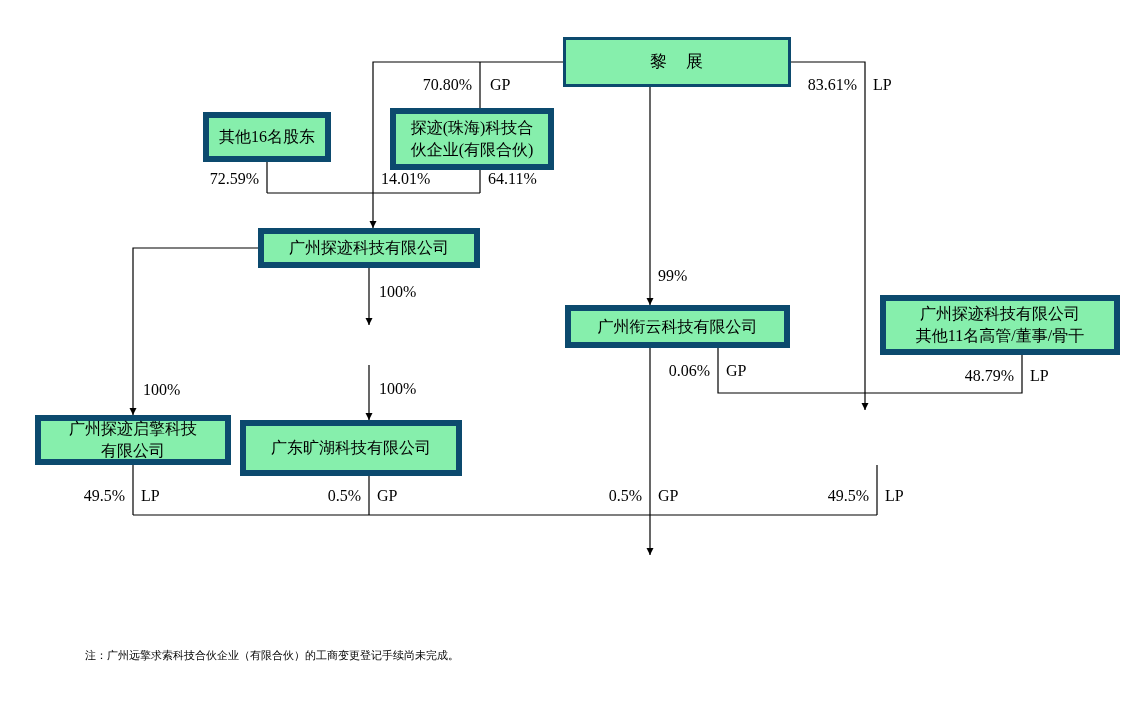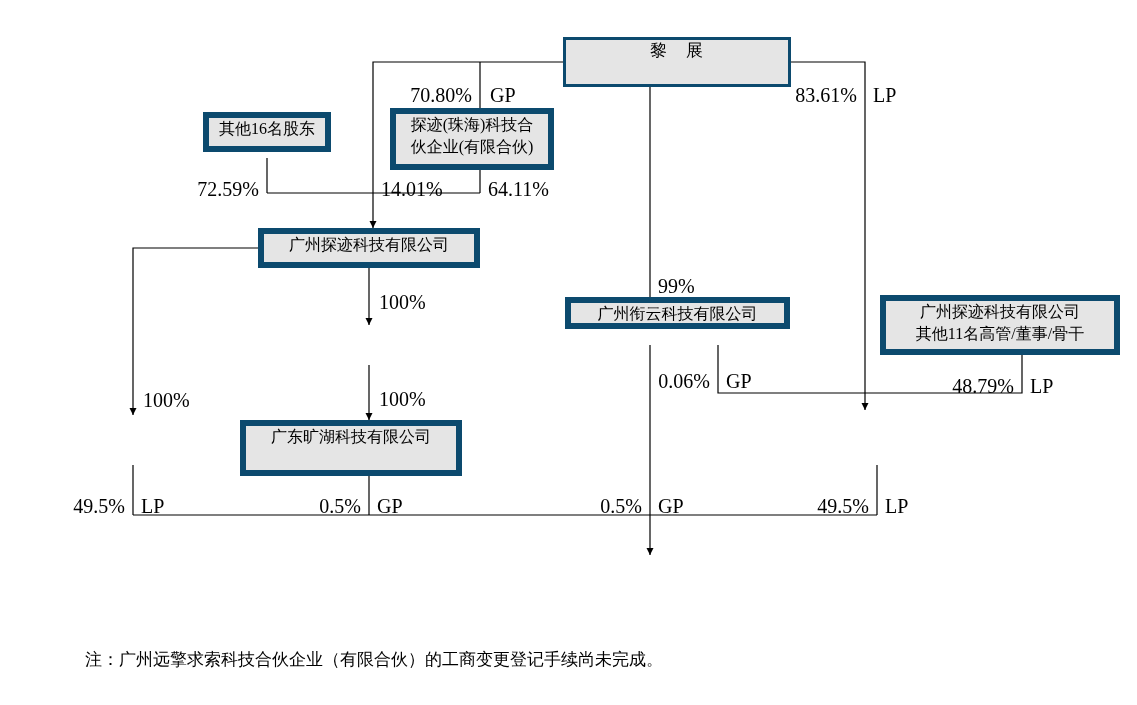--- a/index.html
+++ b/index.html
@@ -1,28 +1,28 @@
 <!DOCTYPE html>
 <html><head>
 <meta charset="utf-8">
 <style>
   * { margin:0; padding:0; box-sizing:border-box; }
   html,body { background:#ffffff; }
   body { font-family:"Liberation Serif", serif; color:#000; }
   .canvas { position:relative; width:1137px; height:705px; background:#fff; overflow:hidden; }
   .wires { position:absolute; left:0; top:0; }
-  .box { position:absolute; border:6px solid #0c4a6e; background:#e5e5e5; display:flex;
-         align-items:flex-start; justify-content:center; text-align:center;
+  .box { position:absolute; border:6px solid #0c4a6e; background:#86efac; display:flex;
+         align-items:center; justify-content:center; text-align:center;
          font-size:16px; line-height:1.35; }
   .box .txt { white-space:pre-line; }
   .box.thick { border-width:3px; font-size:17px; letter-spacing:1px; }
   .box.bold .txt { font-weight:bold; font-size:17px; }
-  .lbl { position:absolute; font-size:20px; white-space:nowrap;margin-top:8px; }
+  .lbl { position:absolute; font-size:16px; white-space:nowrap; }
   .lbl.r { transform:translateX(-100%); }
-  .note { position:absolute; font-size:17px; white-space:nowrap; }
+  .note { position:absolute; font-size:11px; white-space:nowrap; }
 </style>
 </head>
 <body>
 
 <div class="canvas">
 
   <svg class="wires" width="1137" height="705" viewBox="0 0 1137 705">
     <defs>
       <marker id="arr" markerWidth="10" markerHeight="10" refX="7" refY="3.5" orient="auto" markerUnits="userSpaceOnUse">
         <path d="M0,0 L7,3.5 L0,7 Z" fill="#000"></path>
@@ -45,34 +45,38 @@
       <line x1="650" y1="345" x2="650" y2="515"></line>
       <line x1="877" y1="465" x2="877" y2="515"></line>
       <line x1="133" y1="515" x2="877" y2="515"></line>
       <line x1="650" y1="515" x2="650" y2="555" marker-end="url(#arr)"></line>
     </g>
   </svg>
 
   <div class="box thick" style="left:563px;top:37px;width:228px;height:50px">
     <span class="txt">黎　展</span>
   </div>
-  <div class="box" style="left:203px;top:112px;width:128px;height:40px">
+  <div class="box" style="left:203px;top:112px;width:128px;height:50px">
     <span class="txt">其他16名股东</span>
   </div>
   <div class="box" style="left:390px;top:108px;width:164px;height:62px">
     <span class="txt">探迹(珠海)科技合
 伙企业(有限合伙)</span>
   </div>
   <div class="box" style="left:258px;top:228px;width:222px;height:40px">
     <span class="txt">广州探迹科技有限公司</span>
   </div>
   <div class="box" style="left:240px;top:420px;width:222px;height:56px">
     <span class="txt">广东旷湖科技有限公司</span>
   </div>
-  <div class="box" style="left:565px;top:297px;width:225px;height:32px">
+  <div class="box" style="left:35px;top:415px;width:196px;height:50px">
+    <span class="txt">广州探迹启擎科技
+有限公司</span>
+  </div>
+  <div class="box" style="left:565px;top:305px;width:225px;height:43px">
     <span class="txt">广州衔云科技有限公司</span>
   </div>
   <div class="box" style="left:880px;top:295px;width:240px;height:60px">
     <span class="txt">广州探迹科技有限公司
 其他11名高管/董事/骨干</span>
   </div>
 
   <span class="lbl r" style="left:472px;top:76px">70.80%</span>
   <span class="lbl" style="left:490px;top:76px">GP</span>
 

